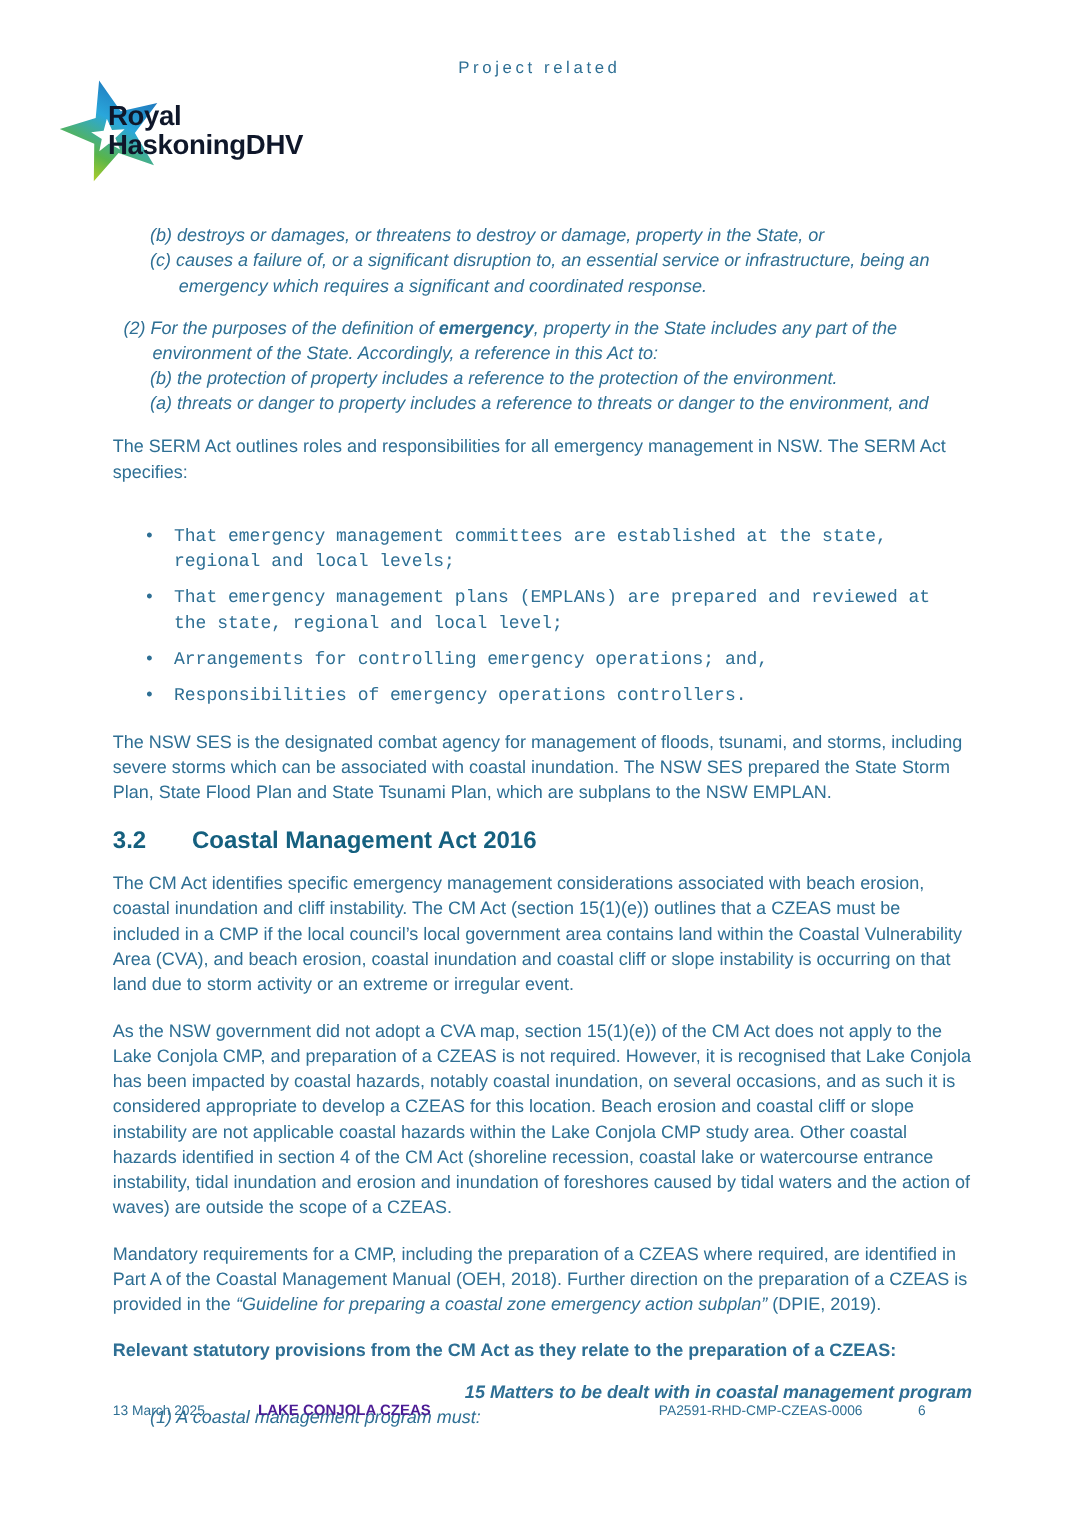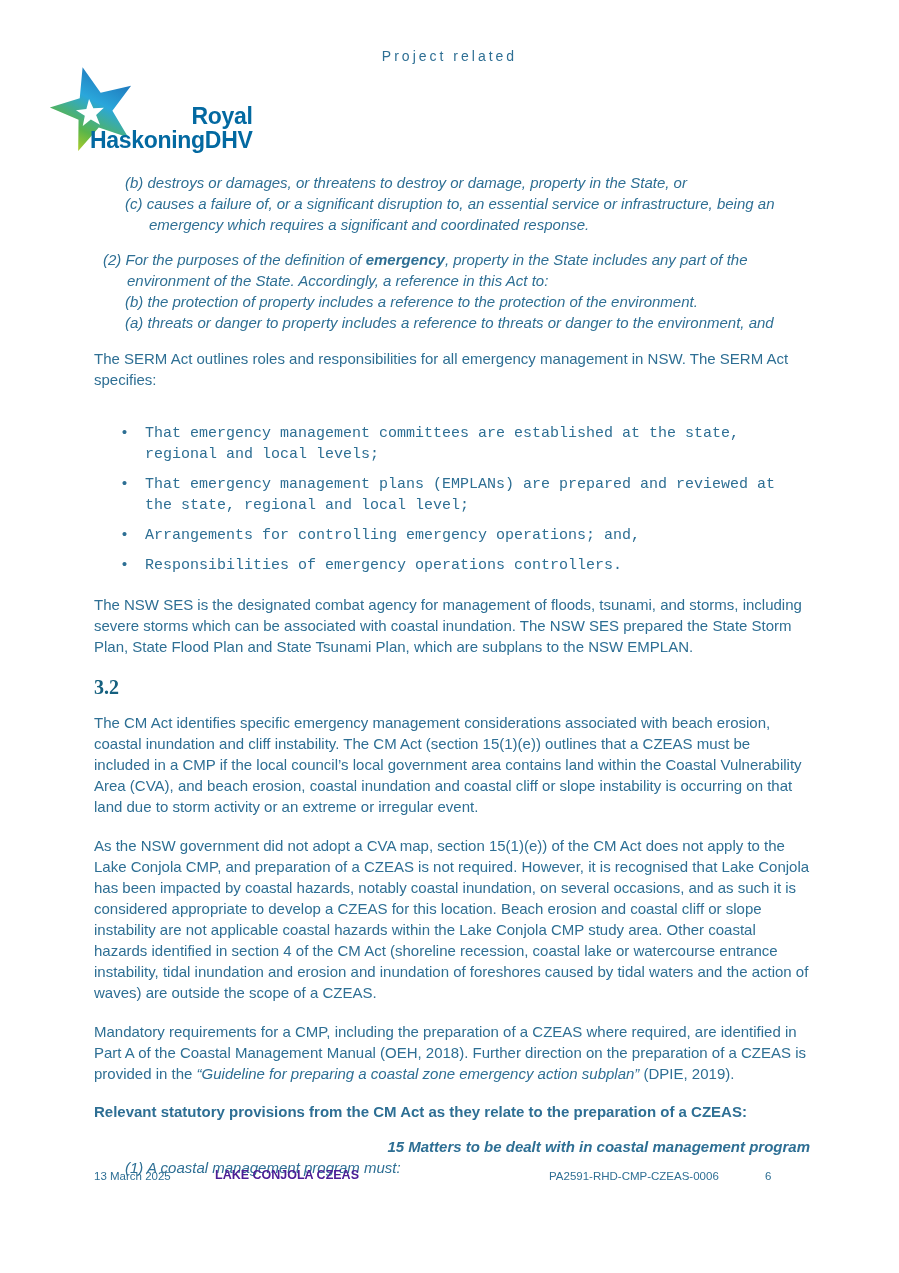--- a/index.html
+++ b/index.html
@@ -27,32 +27,31 @@
     top: 62px; left: 44px;
     width: 260px; height: 95px;
   }
   .logo-star {
     position: absolute;
     top: 0; left: 0;
     width: 100px; height: 92px;
   }
   .logo-text {
     position: absolute;
-    left: 46px; top: 42px;
+    left: 46px; top: 22px;
     font-weight: 700;
     font-size: 23px;
     line-height: 24px;
-    color: #0369a1;
+    color: #0f172a;
     letter-spacing: -0.3px;
-    text-align: right;
   }
   
   .body {
     position: absolute;
-    top: 172px; left: 94px;
+    top: 186px; left: 94px;
     width: 716px;
     font-size: 15px;
     line-height: 21px;
   }
   .quote { font-style: italic; }
   .lvl1 { margin-left: 9px; }
   .lvl2 { margin-left: 31px; }
   .hang { padding-left: 24px; text-indent: -24px; }
   .gap  { margin-top: 14px; }
   .para { margin-top: 18px; }
@@ -70,21 +69,20 @@
     font-size: 15px;
   }
   .heading {
     display: flex;
     margin-top: 17px;
     margin-bottom: 12px;
     font-size: 20px;
     font-weight: 700;
     color: #15607f;
     line-height: 26px;
-    font-family: Liberation Serif, serif;
   }
   .h-num { width: 66px; flex: 0 0 66px; }
   .matters-h {
     margin-top: 14px;
     margin-left: 8px;
     font-weight: 700;
     font-style: italic;
     text-align: right;
   }
   .matters-i {
@@ -139,20 +137,21 @@
       <li>That emergency management committees are established at the state, regional and local levels;</li>
       <li>That emergency management plans (EMPLANs) are prepared and reviewed at the state, regional and local level;</li>
       <li>Arrangements for controlling emergency operations; and,</li>
       <li>Responsibilities of emergency operations controllers.</li>
     </ul>
 
     <p class="para">The NSW SES is the designated combat agency for management of floods, tsunami, and storms, including severe storms which can be associated with coastal inundation. The NSW SES prepared the State Storm Plan, State Flood Plan and State Tsunami Plan, which are subplans to the NSW EMPLAN.</p>
 
     <h2 class="heading">
         <span class="h-num">3.2</span>
+        <span>Coastal Management Act 2016</span>
       </h2>
 
     <p class="para" style="margin-top:0">The CM Act identifies specific emergency management considerations associated with beach erosion, coastal inundation and cliff instability. The CM Act (section 15(1)(e)) outlines that a CZEAS must be included in a CMP if the local council’s local government area contains land within the Coastal Vulnerability Area (CVA), and beach erosion, coastal inundation and coastal cliff or slope instability is occurring on that land due to storm activity or an extreme or irregular event.</p>
     <p class="para">As the NSW government did not adopt a CVA map, section 15(1)(e)) of the CM Act does not apply to the Lake Conjola CMP, and preparation of a CZEAS is not required. However, it is recognised that Lake Conjola has been impacted by coastal hazards, notably coastal inundation, on several occasions, and as such it is considered appropriate to develop a CZEAS for this location. Beach erosion and coastal cliff or slope instability are not applicable coastal hazards within the Lake Conjola CMP study area. Other coastal hazards identified in section 4 of the CM Act (shoreline recession, coastal lake or watercourse entrance instability, tidal inundation and erosion and inundation of foreshores caused by tidal waters and the action of waves) are outside the scope of a CZEAS.</p>
 
     <p class="para"><span>Mandatory requirements for a CMP, including the preparation of a CZEAS where required, are identified in Part A of the Coastal Management Manual (OEH, 2018). Further direction on the preparation of a CZEAS is provided in the </span><em>“Guideline for preparing a coastal zone emergency action subplan”</em><span> (DPIE, 2019).</span></p>
 
     <p class="para bold" style="margin-top:17px">Relevant statutory provisions from the CM Act as they relate to the preparation of a CZEAS:</p>
 
     <p class="matters-h">15 Matters to be dealt with in coastal management program</p>

